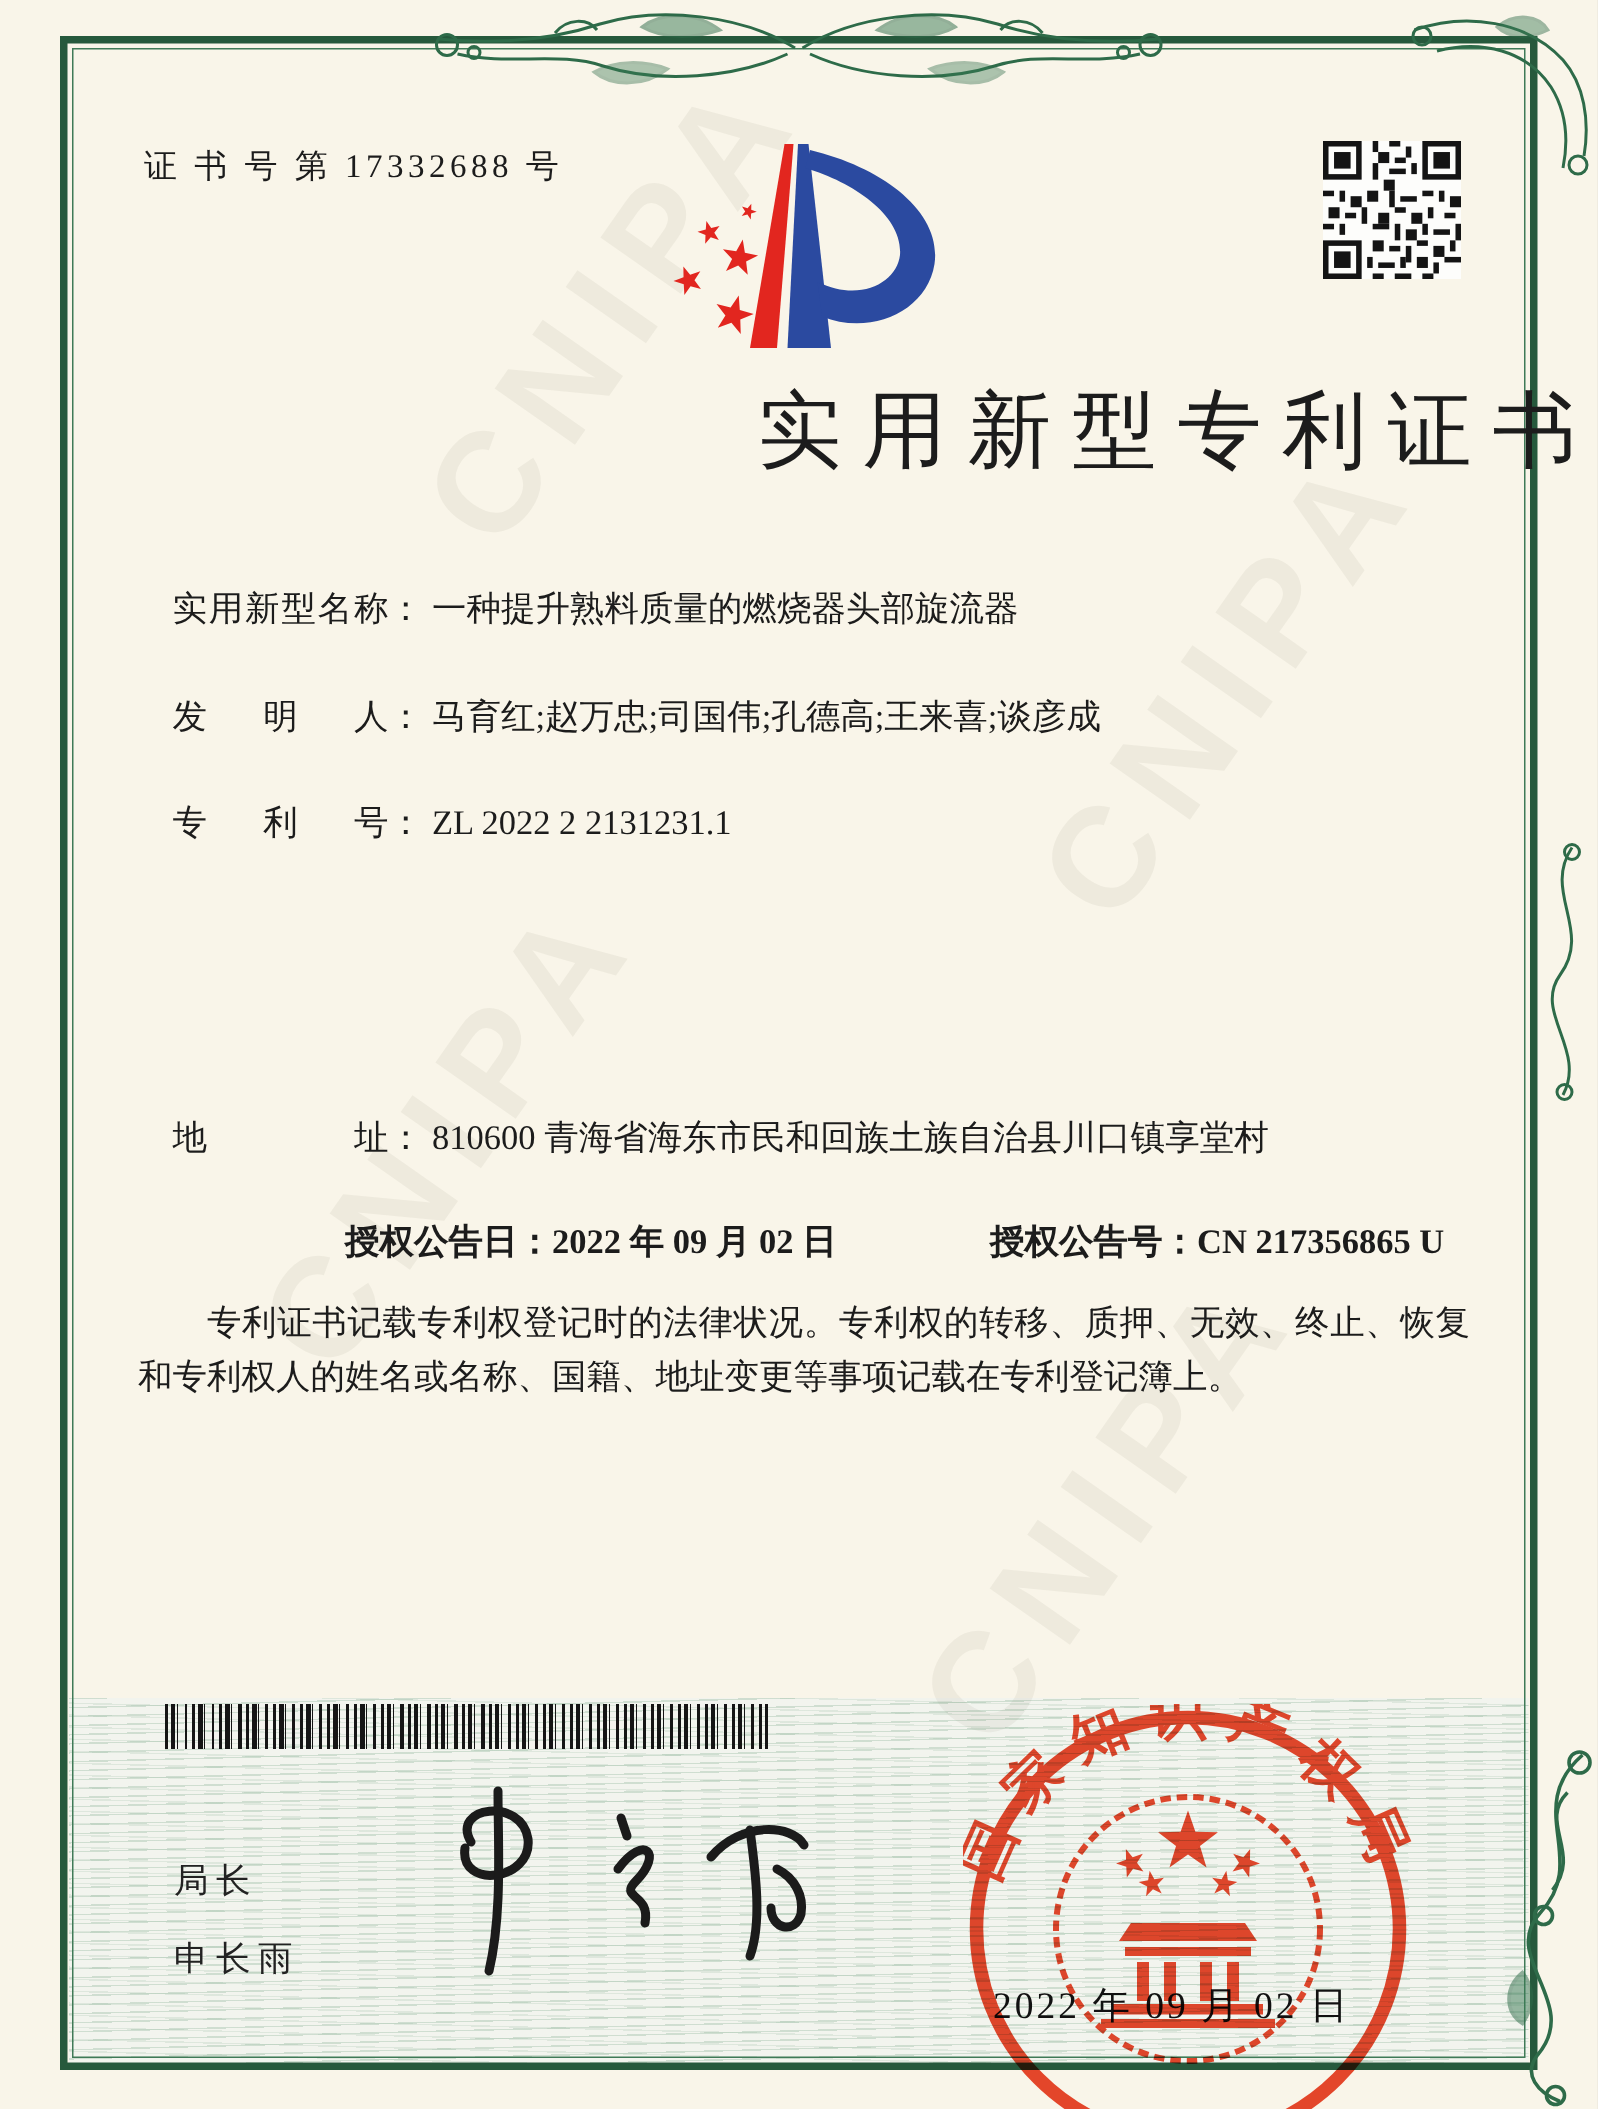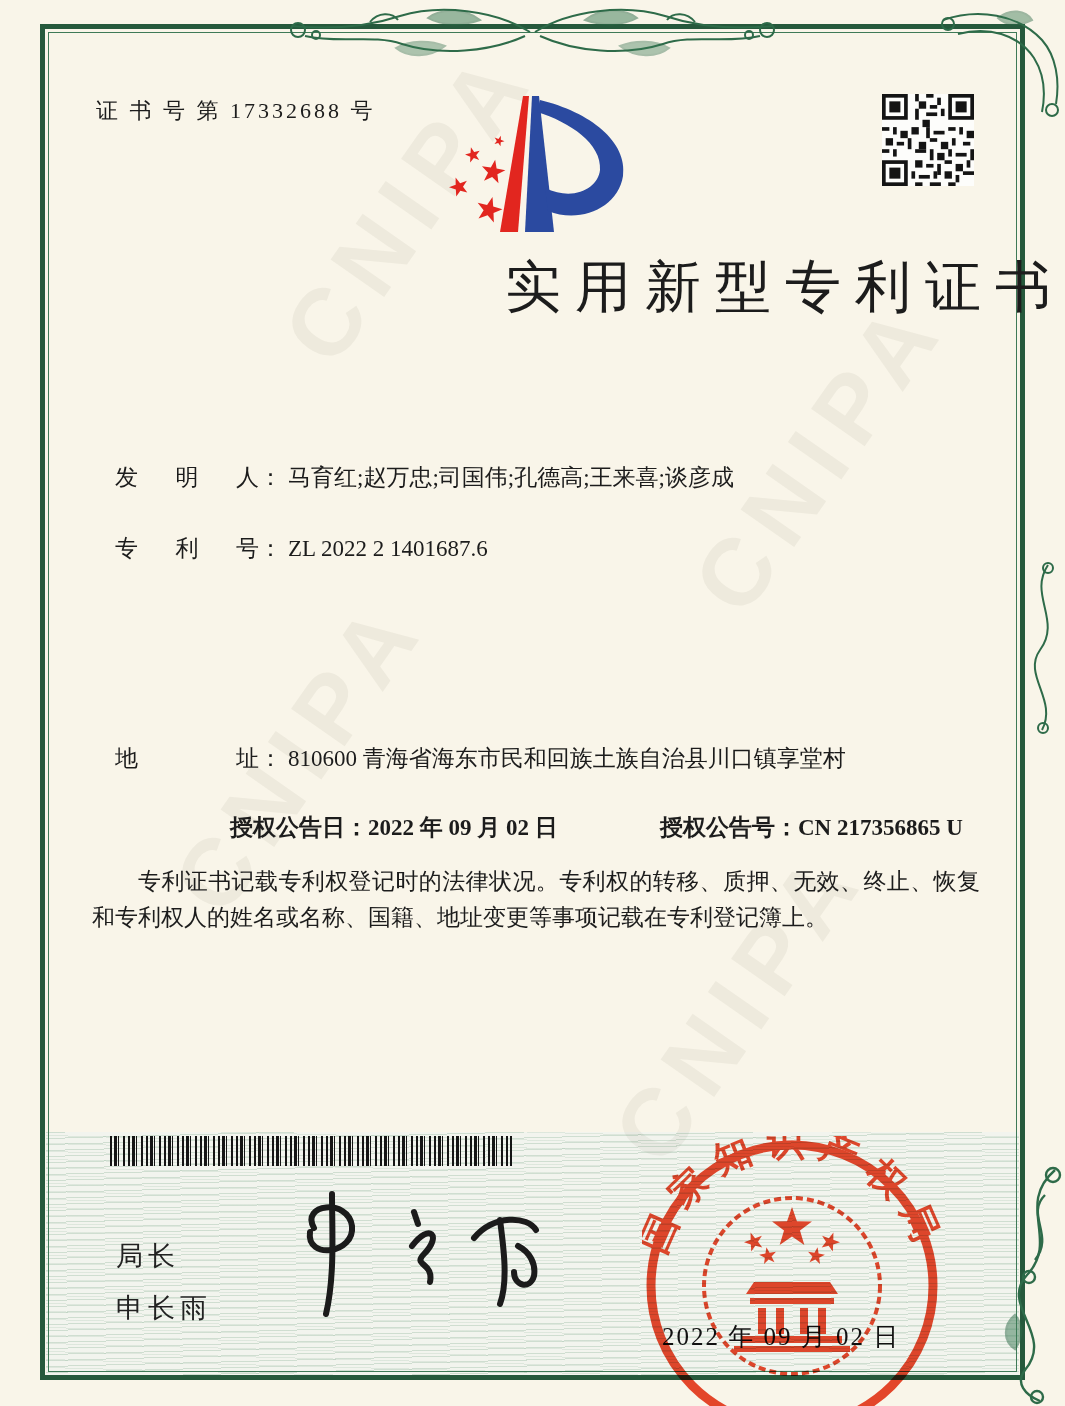--- a/index.html
+++ b/index.html
@@ -28,21 +28,21 @@
   .paras{position:absolute;left:92px;top:864px;width:888px;font-size:23px;line-height:36px;
          text-align:justify;z-index:3;}
   .paras p{margin:0 0 2px 0;text-indent:2em;}
   .barcode{position:absolute;left:110px;top:1136px;width:402px;height:30px;z-index:3;
     background:repeating-linear-gradient(90deg,
       #151515 0 2px, rgba(0,0,0,0) 2px 4px,
       #151515 4px 7px, rgba(0,0,0,0) 7px 8px,
       #151515 8px 9px, rgba(0,0,0,0) 9px 13px,
       #151515 13px 15px, rgba(0,0,0,0) 15px 18px);}
   .officer{position:absolute;left:116px;z-index:3;font-family:Liberation Sans, sans-serif;
-           font-size:27px;letter-spacing:5px;color:#222;text-align:right;}
+           font-size:23px;letter-spacing:5px;color:#222;text-align:right;}
   .sig{position:absolute;left:262px;top:1190px;z-index:3;}
   .seal-date{position:absolute;left:662px;top:1320px;font-size:25px;letter-spacing:2px;z-index:3;color:#111;}
   .seal{position:absolute;left:642px;top:1136px;z-index:4;mix-blend-mode:multiply;opacity:.92;}
   .flourish{position:absolute;z-index:2;pointer-events:none;}
 </style>
 </head>
 <body>
 
 <div class="page">
 
@@ -172,25 +172,28 @@
         <rect x="20" y="22" width="1" height="2"></rect>
         <rect x="22" y="21" width="3" height="1"></rect>
       <rect x="9" y="24" width="2" height="1"></rect>
         <rect x="13" y="24" width="3" height="1"></rect>
         <rect x="18" y="24" width="2" height="1"></rect>
     </g>
   </svg>
 
   <div class="title">实用新型专利证书</div>
 
+  <div class="row" style="top:390px">
+    <span class="lbl">实用新型名称</span><span class="colon">：</span><span class="val">一种提升熟料质量的燃烧器头部旋流器</span>
+  </div>
   <div class="row" style="top:462px">
     <span class="lbl">发明人</span><span class="colon">：</span><span class="val">马育红;赵万忠;司国伟;孔德高;王来喜;谈彦成</span>
   </div>
   <div class="row" style="top:533px">
-    <span class="lbl">专利号</span><span class="colon">：</span><span class="val">ZL 2022 2 1401687.6</span>
+    <span class="lbl">专利号</span><span class="colon">：</span><span class="val">ZL 2022 2 2131231.1</span>
   </div>
   <div class="row" style="top:743px">
     <span class="lbl">地址</span><span class="colon">：</span><span class="val">810600 青海省海东市民和回族土族自治县川口镇享堂村</span>
   </div>
 
   <div class="row" style="top:812px;height:32px;font-weight:bold;">
     <span class="grant-left"><span>授权公告日</span><span>：</span><span>2022 年 09 月 02 日</span></span>
     <span class="grant-right"><span>授权公告号</span><span>：</span><span>CN 217356865 U</span></span>
   </div>
 

